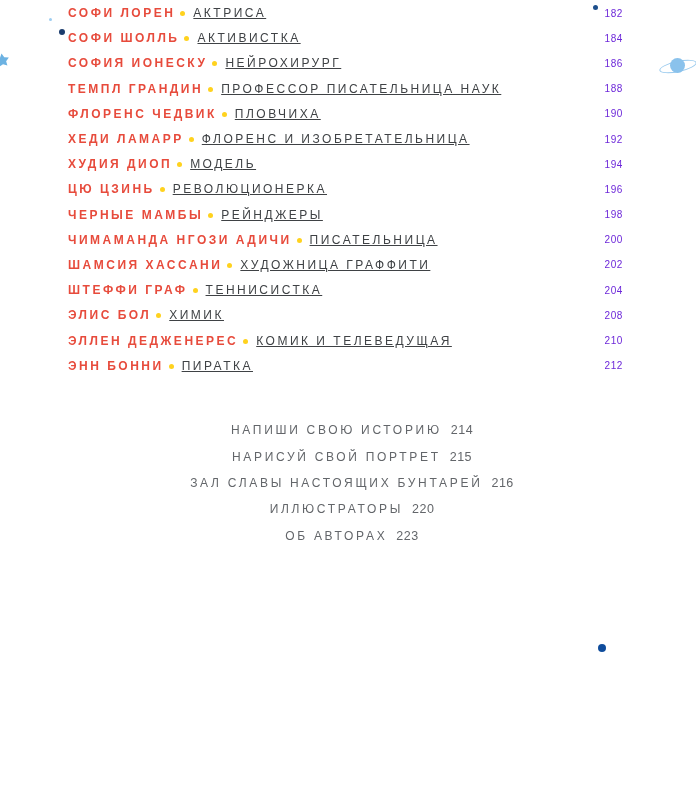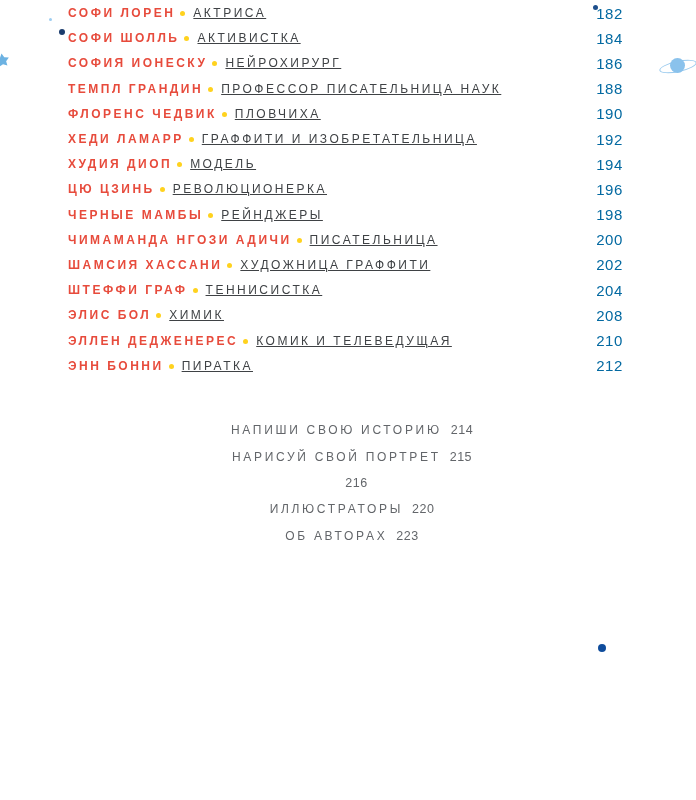--- a/index.html
+++ b/index.html
@@ -15,21 +15,21 @@
     white-space:nowrap;
   }
   .bullet{
     flex:0 0 auto;width:5px;height:5px;border-radius:50%;
     background:#ffd21e;margin:1px 8px 0 5px;
   }
   .entry-role{
     color:#3f4245;font-size:12px;letter-spacing:2.5px;white-space:nowrap;text-decoration:underline;
   }
   .entry-page{
-    margin-left:auto;color:#0369a1;font-size:15px;letter-spacing:0.6px;
+    margin-left:auto;color:#6d28d9;font-size:10px;letter-spacing:0.6px;
     padding-left:10px;
   }
   
   .extras{position:absolute;top:417px;left:0;width:696px;}
   .extra-row{display:flex;justify-content:center;align-items:center;height:26.4px;padding-left:8px;}
   .extra-label{color:#63666a;font-size:12px;letter-spacing:2.7px;white-space:nowrap;}
   .extra-page{color:#63666a;font-size:12.5px;letter-spacing:0.5px;margin-left:9px;}
   
   .deco{position:absolute;}
   .dot{position:absolute;border-radius:50%;}
@@ -119,21 +119,21 @@
     <div class="toc-row">
       <span class="entry-name">ФЛОРЕНС ЧЕДВИК</span>
       <span class="bullet"></span>
       <span class="entry-role">ПЛОВЧИХА</span>
       <span class="entry-page">190</span>
     </div>
 
     <div class="toc-row">
       <span class="entry-name">ХЕДИ ЛАМАРР</span>
       <span class="bullet"></span>
-      <span class="entry-role">ГРАФФИТИ И ИЗОБРЕТАТЕЛЬНИЦА</span>
+      <span class="entry-role">ФЛОРЕНС И ИЗОБРЕТАТЕЛЬНИЦА</span>
       <span class="entry-page">192</span>
     </div>
 
     <div class="toc-row">
       <span class="entry-name">ХУДИЯ ДИОП</span>
       <span class="bullet"></span>
       <span class="entry-role">МОДЕЛЬ</span>
       <span class="entry-page">194</span>
     </div>
 
@@ -200,20 +200,21 @@
       <span class="extra-label">НАПИШИ СВОЮ ИСТОРИЮ</span>
       <span class="extra-page">214</span>
     </div>
 
     <div class="extra-row">
       <span class="extra-label">НАРИСУЙ СВОЙ ПОРТРЕТ</span>
       <span class="extra-page">215</span>
     </div>
 
     <div class="extra-row">
+      <span class="extra-label">ЗАЛ СЛАВЫ НАСТОЯЩИХ БУНТАРЕЙ</span>
       <span class="extra-page">216</span>
     </div>
 
     <div class="extra-row">
       <span class="extra-label">ИЛЛЮСТРАТОРЫ</span>
       <span class="extra-page">220</span>
     </div>
 
 
     <div class="extra-row">

